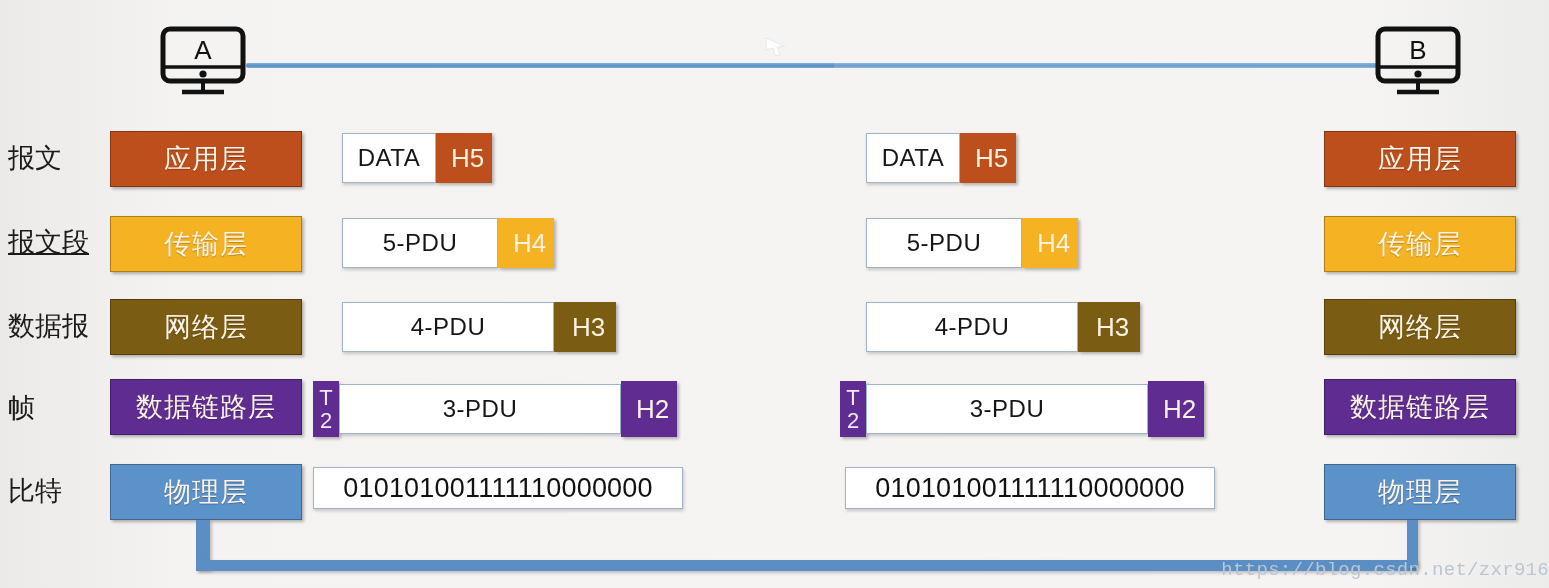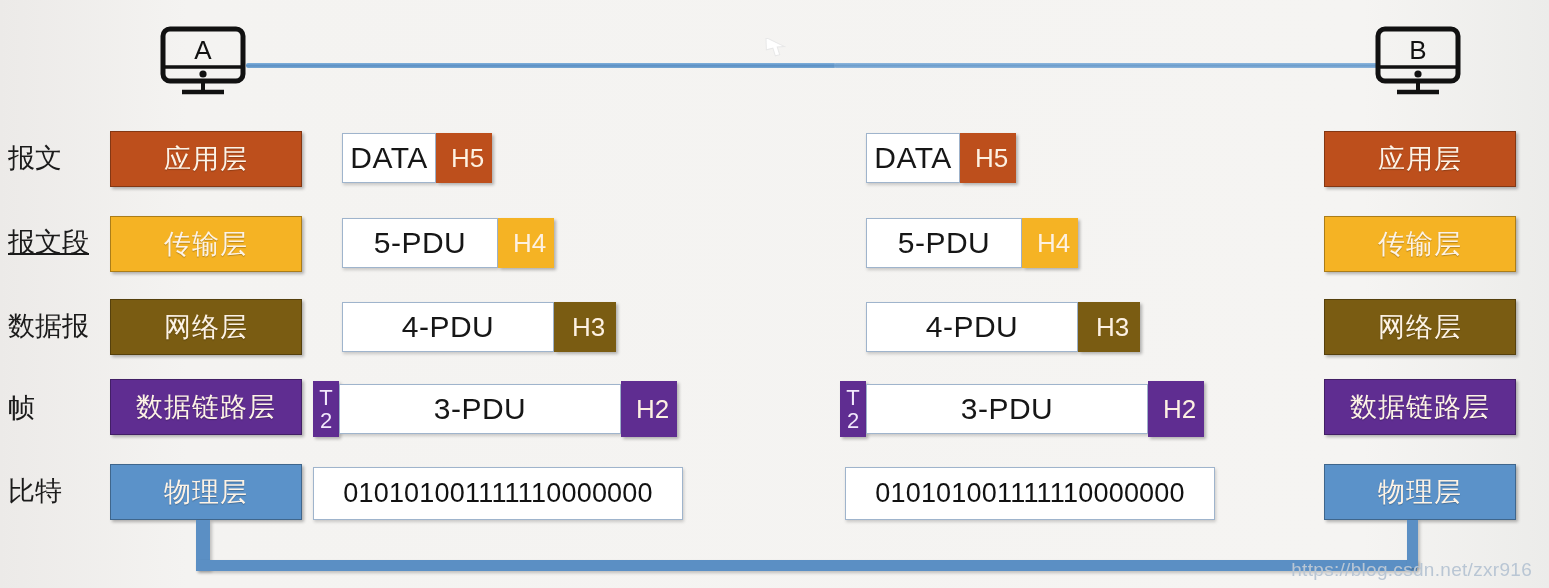--- a/index.html
+++ b/index.html
@@ -42,49 +42,49 @@
      color:#fdf3e6;font-size:27px;letter-spacing:1px;
      font-family:"DejaVu Serif","Liberation Serif",serif;
      text-shadow:0 1px 1px rgba(0,0,0,.25);
      white-space:nowrap;}
 
   
   .pdu{position:absolute;display:flex;align-items:stretch;height:50px;}
   .pdu .body{
      background:#ffffff;border:1px solid #9fb4cc;box-sizing:border-box;
      display:flex;align-items:center;justify-content:center;
-     font-size:30px;color:#161616;letter-spacing:.5px;
+     font-size:24px;color:#161616;letter-spacing:.5px;
      font-family:"Liberation Sans","DejaVu Sans",sans-serif;
      box-shadow:1px 2px 3px rgba(0,0,0,.18);}
   .pdu .head{
      box-sizing:border-box;display:flex;align-items:center;justify-content:center;
      color:#fdf1e2;font-size:26px;
      font-family:"Liberation Sans","DejaVu Sans",sans-serif;
      box-shadow:2px 2px 3px rgba(0,0,0,.28);padding-left:7px;}
   .pdu .tail{
      box-sizing:border-box;display:flex;flex-direction:column;
      align-items:center;justify-content:center;
      color:#f2e8fb;font-size:22px;line-height:23px;
      font-family:"Liberation Sans","DejaVu Sans",sans-serif;
      box-shadow:2px 2px 3px rgba(0,0,0,.28);}
 
-  .bits{position:absolute;height:53px;background:#fff;
+  .bits{position:absolute;height:42px;background:#fff;
      border:1px solid #9fb4cc;box-sizing:border-box;
      display:flex;align-items:center;justify-content:center;
      font-size:27px;color:#111;letter-spacing:.2px;
      font-family:"Liberation Sans","DejaVu Sans",sans-serif;
      box-shadow:1px 2px 3px rgba(0,0,0,.18);}
 
   
   .wire{position:absolute;background:#5b8fc4;
         box-shadow:2px 2px 3px rgba(0,0,0,.22);}
 
-  .watermark{position:absolute;right:17px;top:559px;
+  .watermark{position:absolute;right:0;top:559px;
      font-size:19px;color:#b9c6d4;letter-spacing:.3px;
-     font-family:Liberation Sans, sans-serif;margin-left:48px;}
+     font-family:Liberation Mono, monospace;margin-left:48px;}
 </style>
 </head>
 <body>
 
 <div id="stage">
 
   <div class="toplink seg-a"></div>
   <div class="toplink seg-b"></div>
 
   <div class="cursor">

